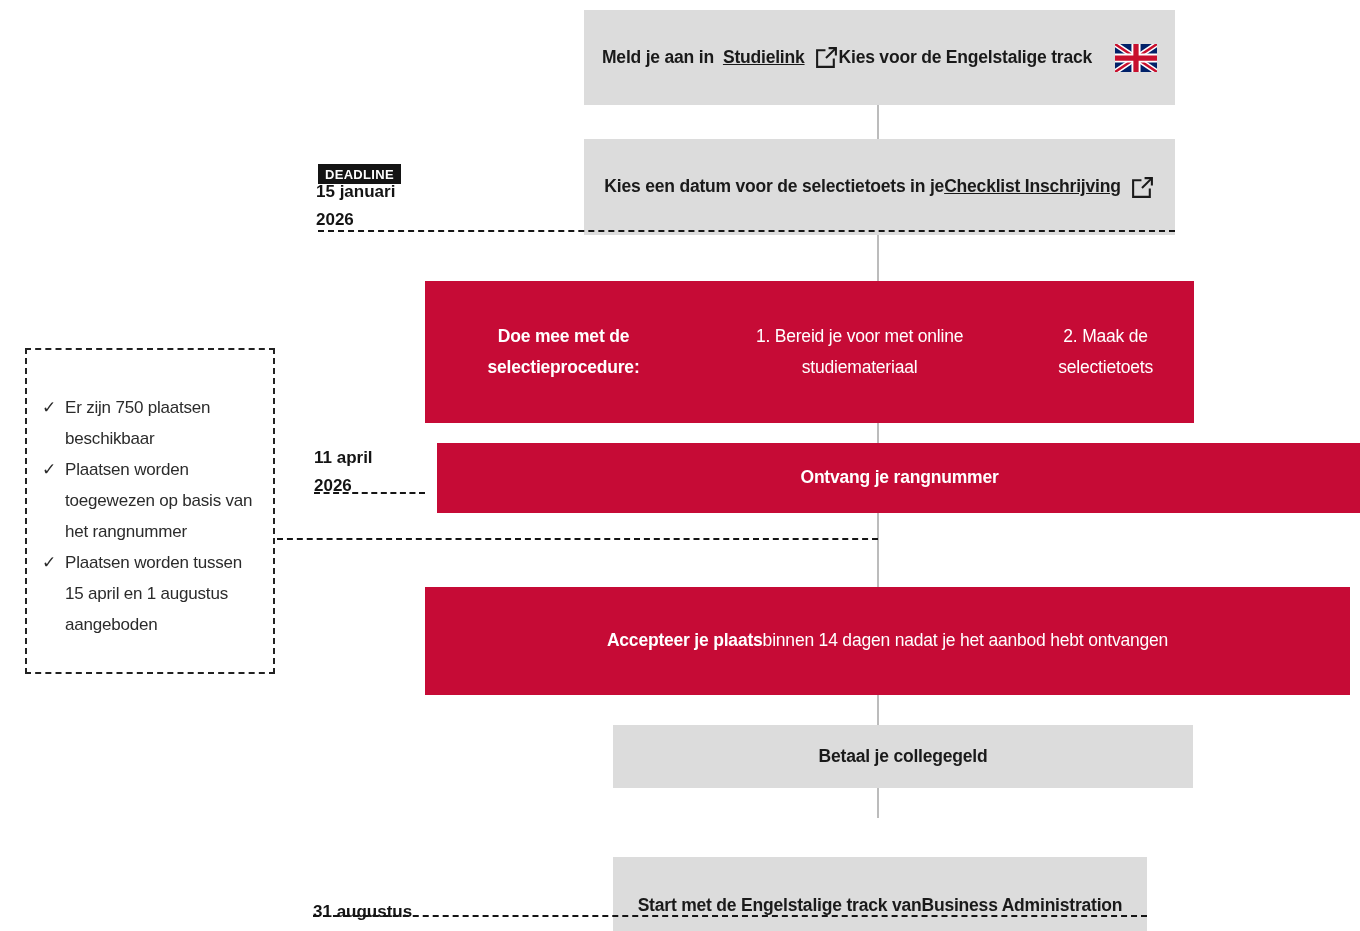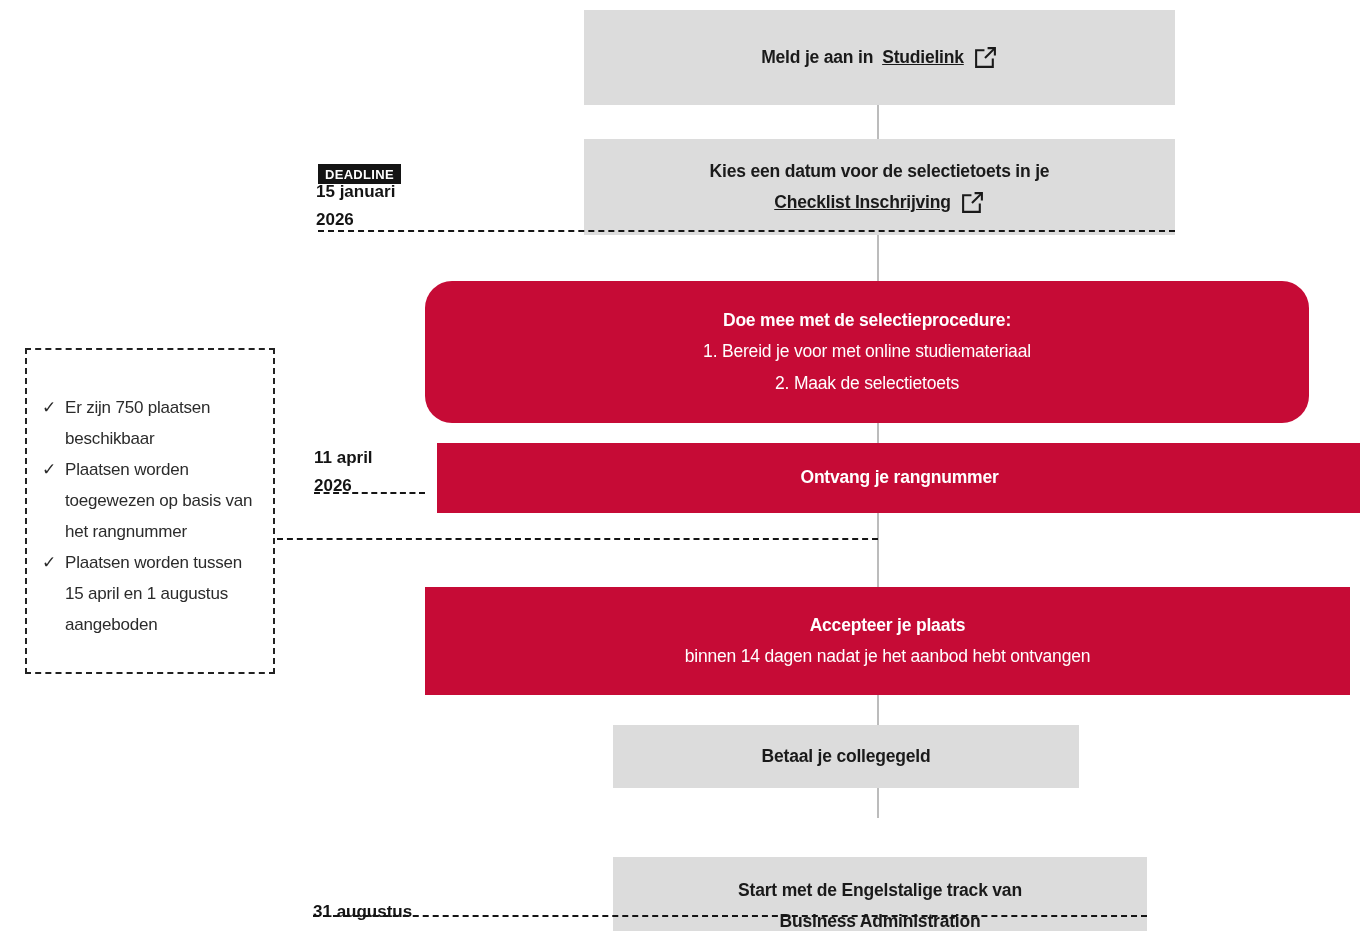--- a/index.html
+++ b/index.html
@@ -3,35 +3,35 @@
 <meta charset="utf-8">
 <style>
   html,body{margin:0;padding:0;background:#fff;}
   body{font-family:"Liberation Sans","DejaVu Sans",sans-serif;color:#1a1a1a;}
   .canvas{position:relative;width:1360px;height:931px;background:#fff;overflow:hidden;}
 
   
   .vline{position:absolute;left:877px;top:105px;width:2px;height:713px;background:#bcbcbc;z-index:0;}
 
   
-  .box{position:absolute;z-index:1;display:flex;flex-direction:column;align-items:center;
+  .box{position:absolute;z-index:1;display:flex;flex-direction:row;align-items:center;
        justify-content:center;text-align:center;letter-spacing:-0.2px;box-sizing:border-box;}
   .box.gray{background:#dcdcdc;color:#1a1a1a;}
   .box.red{background:#c60b36;color:#fff;}
   .bline{font-size:17.5px;line-height:31.5px;}
   .bold{font-weight:700;}
   .row{display:flex;align-items:center;justify-content:center;gap:9px;}
   .link{text-decoration:underline;font-weight:700;color:inherit;cursor:pointer;}
 
   #box-signup{left:584px;top:10px;width:591px;height:95px;}
   #box-choose{left:584px;top:139px;width:591px;height:96px;}
-  #box-selection{left:425px;top:281px;width:884px;height:142px;border-radius:27px;}
+  #box-selection{left:425px;top:281px;width:769px;height:142px;}
   #box-rank{left:425px;top:443px;width:925px;height:70px;margin-left:12px;}
   #box-accept{left:425px;top:587px;width:925px;height:108px;}
-  #box-pay{left:613px;top:725px;width:466px;height:63px;}
+  #box-pay{left:613px;top:725px;width:580px;height:63px;}
   #box-start{left:613px;top:817px;width:534px;height:98px;margin-top:40px;}
 
   
   .ext-icon svg{width:25px;height:25px;display:block;}
   .flag-icon svg{width:42px;height:28px;display:block;}
   .flag-icon{margin-left:14px;}
 
   
   .deadline-badge{position:absolute;left:318px;top:164px;background:#141414;color:#fff;
       font-weight:700;font-size:13px;letter-spacing:.3px;padding:4px 7px 3px;z-index:2;line-height:1;}
@@ -62,20 +62,32 @@
 
   <div class="box gray" id="box-signup">
     <div class="row bline">
       <span class="bold">Meld je aan in</span>
       <span class="link">Studielink</span>
       <span class="ext-icon">
         <svg viewBox="0 0 24 24" fill="none" stroke="#1a1a1a" stroke-width="2">
           <path d="M19 13v8H3V5h8"></path>
             <path d="M14 3h7v7"></path>
             <path d="M21 3L11.5 12.5"></path>
+        </svg>
+      </span>
+    </div>
+    <div class="row bline">
+      <span class="bold">Kies voor de Engelstalige track</span>
+      <span class="flag-icon">
+        <svg viewBox="0 0 60 40">
+          <rect width="60" height="40" fill="#012169"></rect>
+          <path d="M0,0 L60,40 M60,0 L0,40" stroke="#fff" stroke-width="8"></path>
+          <path d="M0,0 L60,40 M60,0 L0,40" stroke="#C8102E" stroke-width="3.5"></path>
+          <path d="M30,0 V40 M0,20 H60" stroke="#fff" stroke-width="13"></path>
+          <path d="M30,0 V40 M0,20 H60" stroke="#C8102E" stroke-width="7.5"></path>
         </svg>
       </span>
     </div>
   </div>
 
   <div class="deadline-badge">DEADLINE</div>
   <div class="datelabel" id="date-jan">
     <div>15 januari</div>
     <div>2026</div>
   </div>

